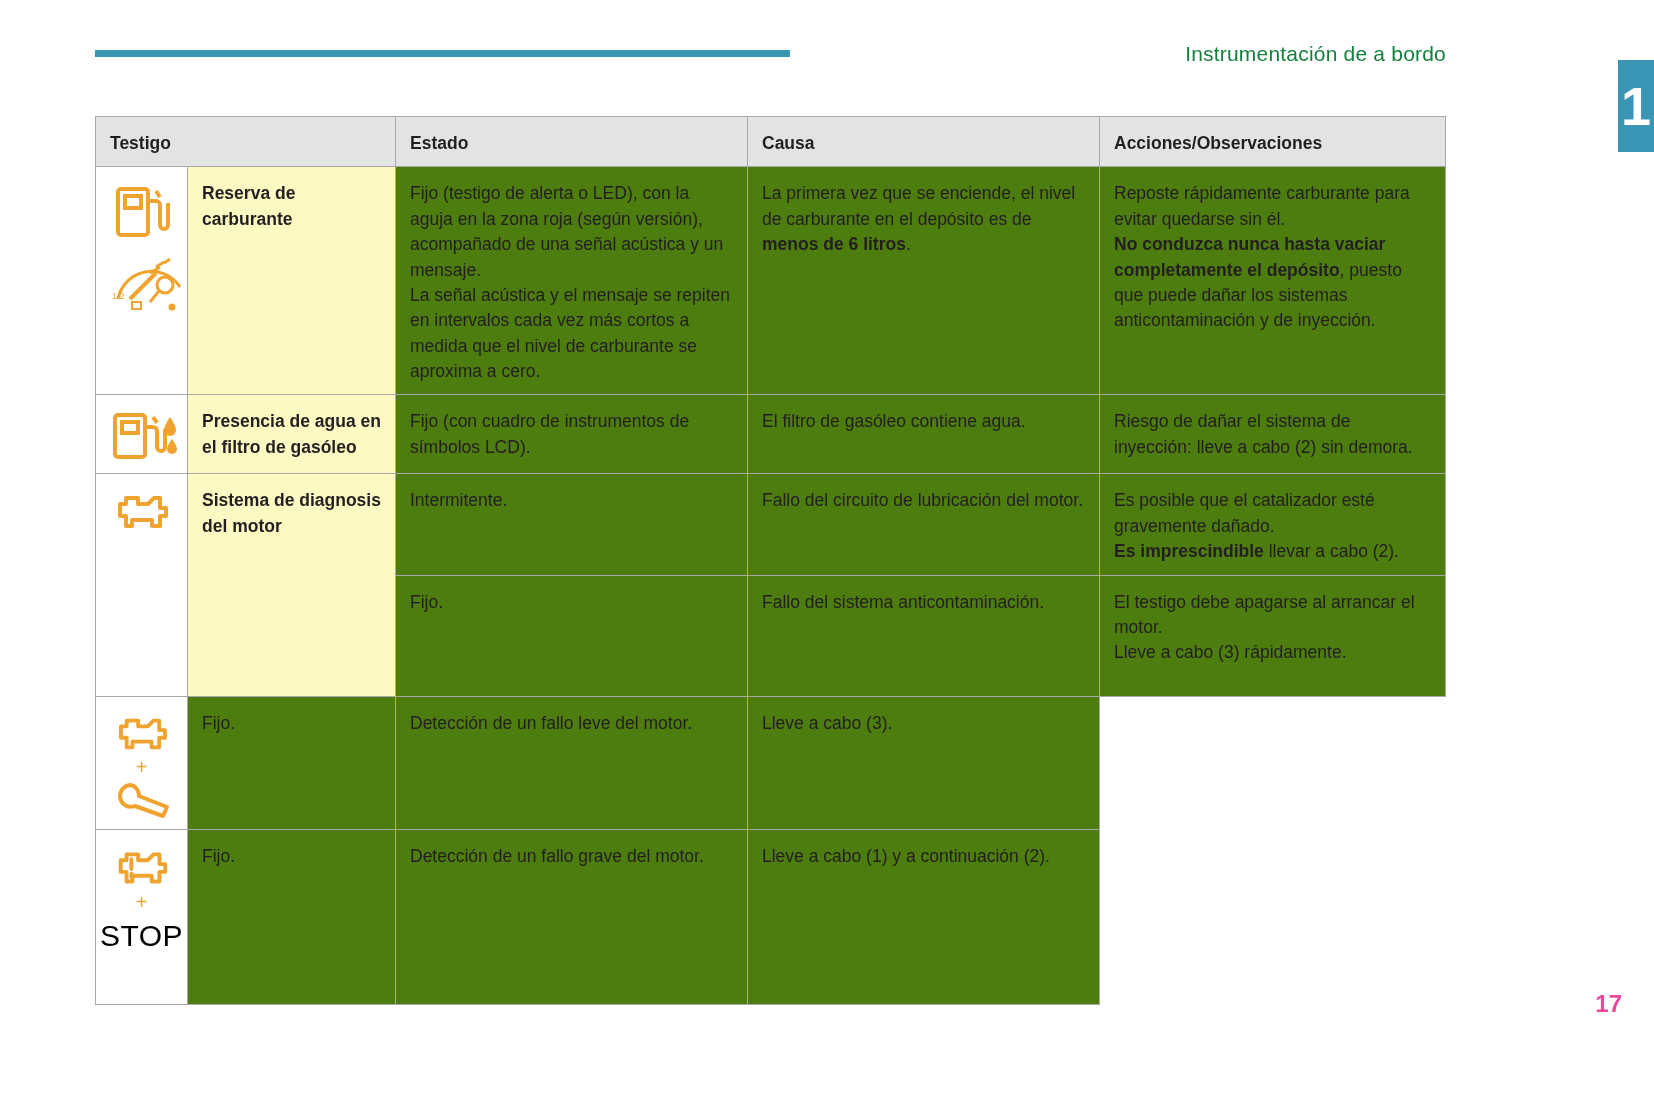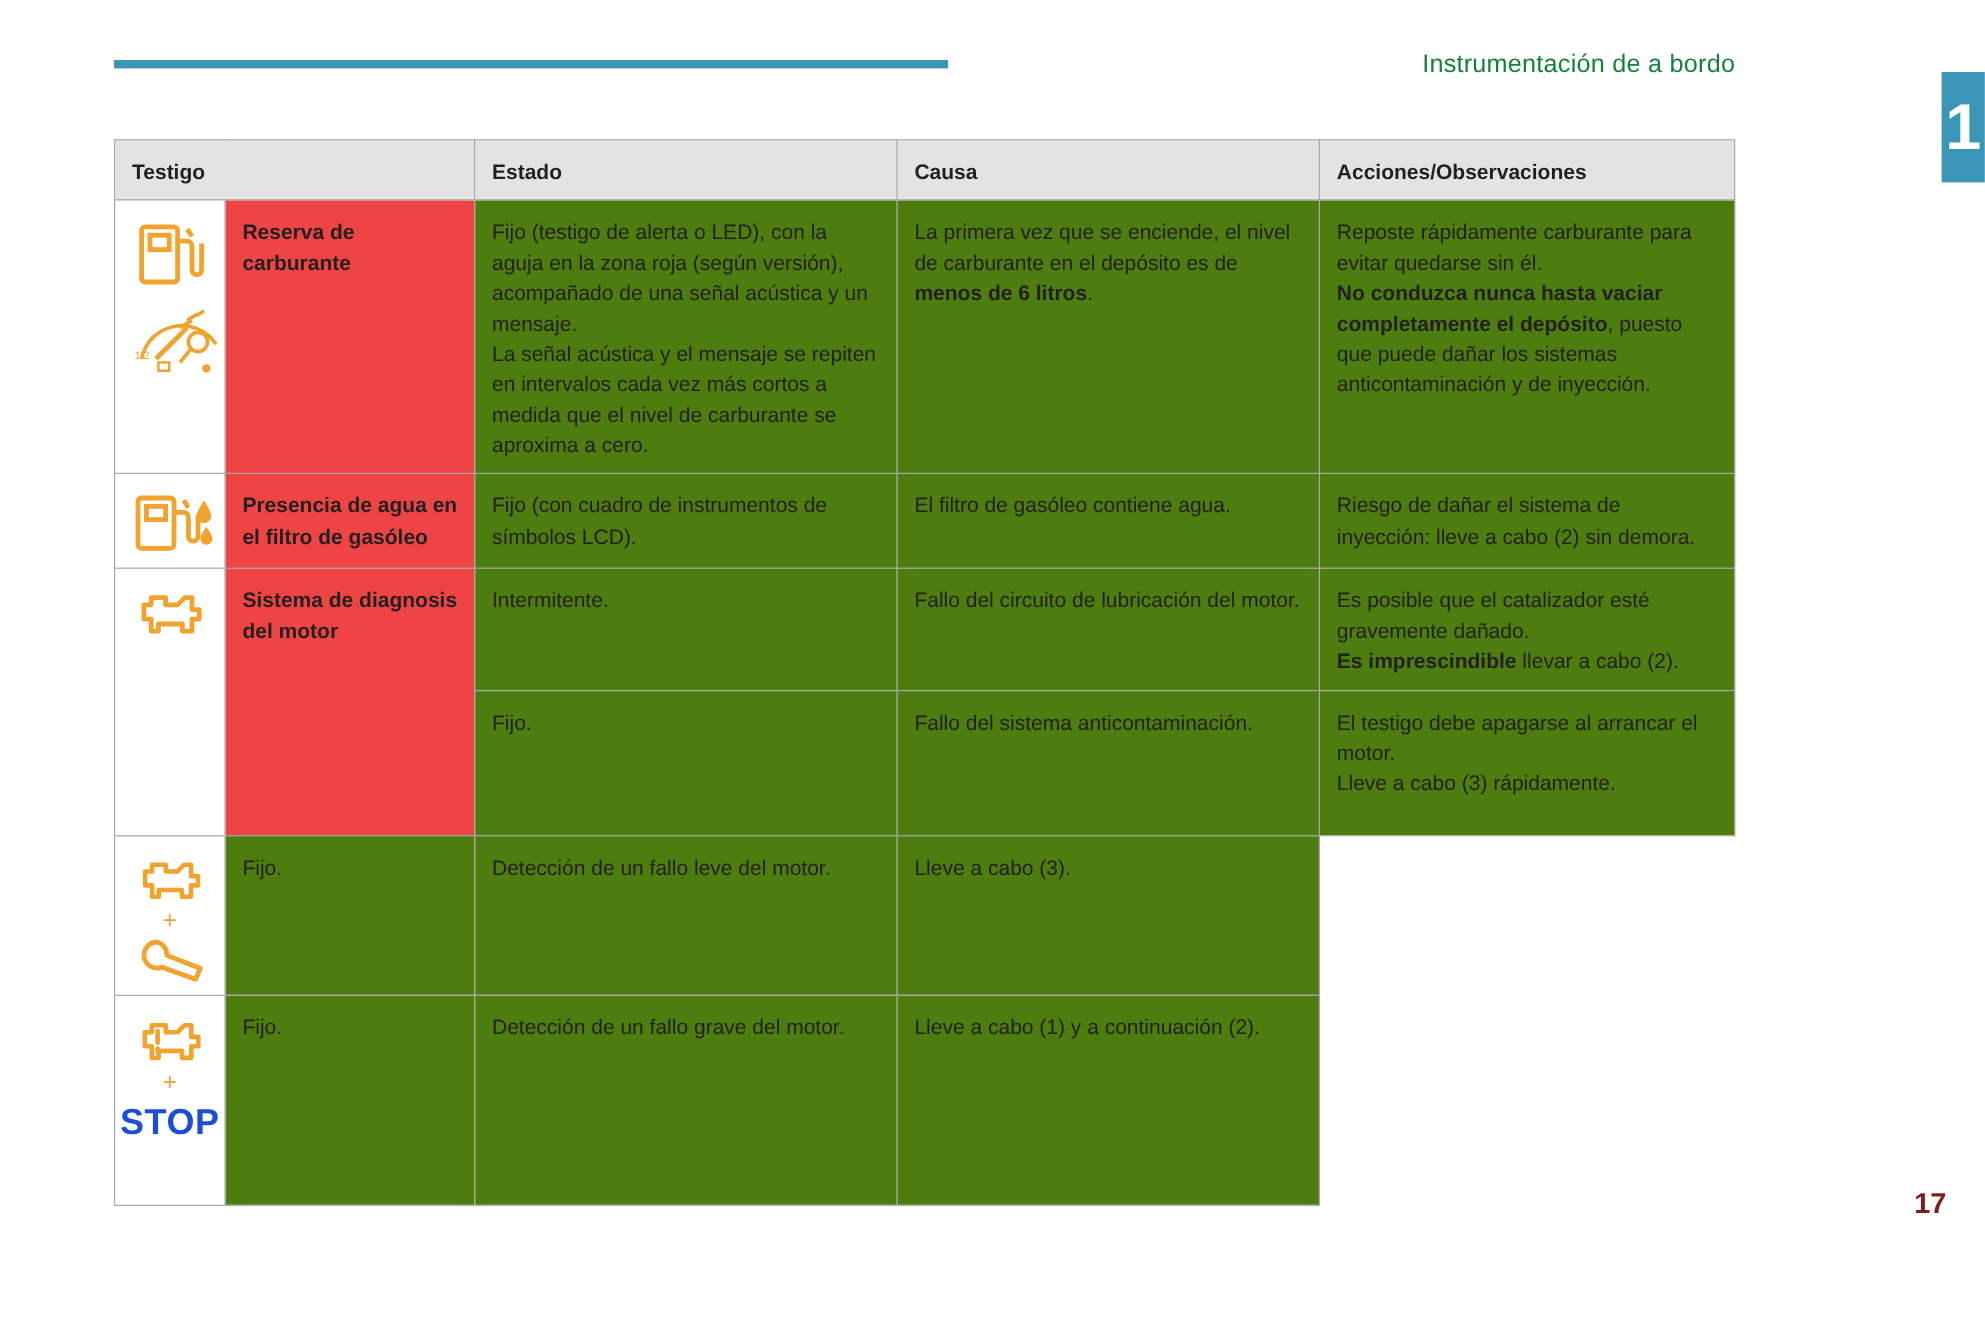--- a/index.html
+++ b/index.html
@@ -53,21 +53,21 @@
     font-weight: bold;
     line-height: 92px;
     text-align: center;
   }
   .page-number {
     position: absolute;
     right: 32px;
     top: 990px;
     font-size: 24px;
     font-weight: bold;
-    color: #7f1d1d;
+    color: #ec4899;
   }
 
   
   .table-wrap {
     position: absolute;
     left: 95px;
     top: 116px;
     width: 1350px;
   }
   table.tw {
@@ -95,34 +95,34 @@
   .col-name   { width: 208px; }
   .col-estado { width: 352px; }
   .col-causa  { width: 352px; }
   .col-acc    { width: 346px; }
 
   td.icon-cell {
     background: #ffffff;
     padding: 16px 4px;
   }
   td.name-cell {
-    background: #ef4444;
+    background: #fef9c3;
     font-weight: bold;
   }
   td.txt { background: #4d7c0f; }
 
   .b { font-weight: bold; }
 
   
   .ic { display: block; margin: 0 auto; }
   .icon-stack { display: flex; flex-direction: column; align-items: center; gap: 4px; }
   .plus { color: #e8a33d; font-size: 20px; line-height: 16px; }
   .stopword {
-    color: #1d4ed8;
-    font-weight: bold;
+    color: #000000;
+    font-weight: normal;
     font-size: 30px;
     letter-spacing: 0.5px;
     font-family: "Liberation Sans", sans-serif;
   }
 </style>
 </head>
 <body>
 
 <div class="header">
   <div class="header-rule"></div>

